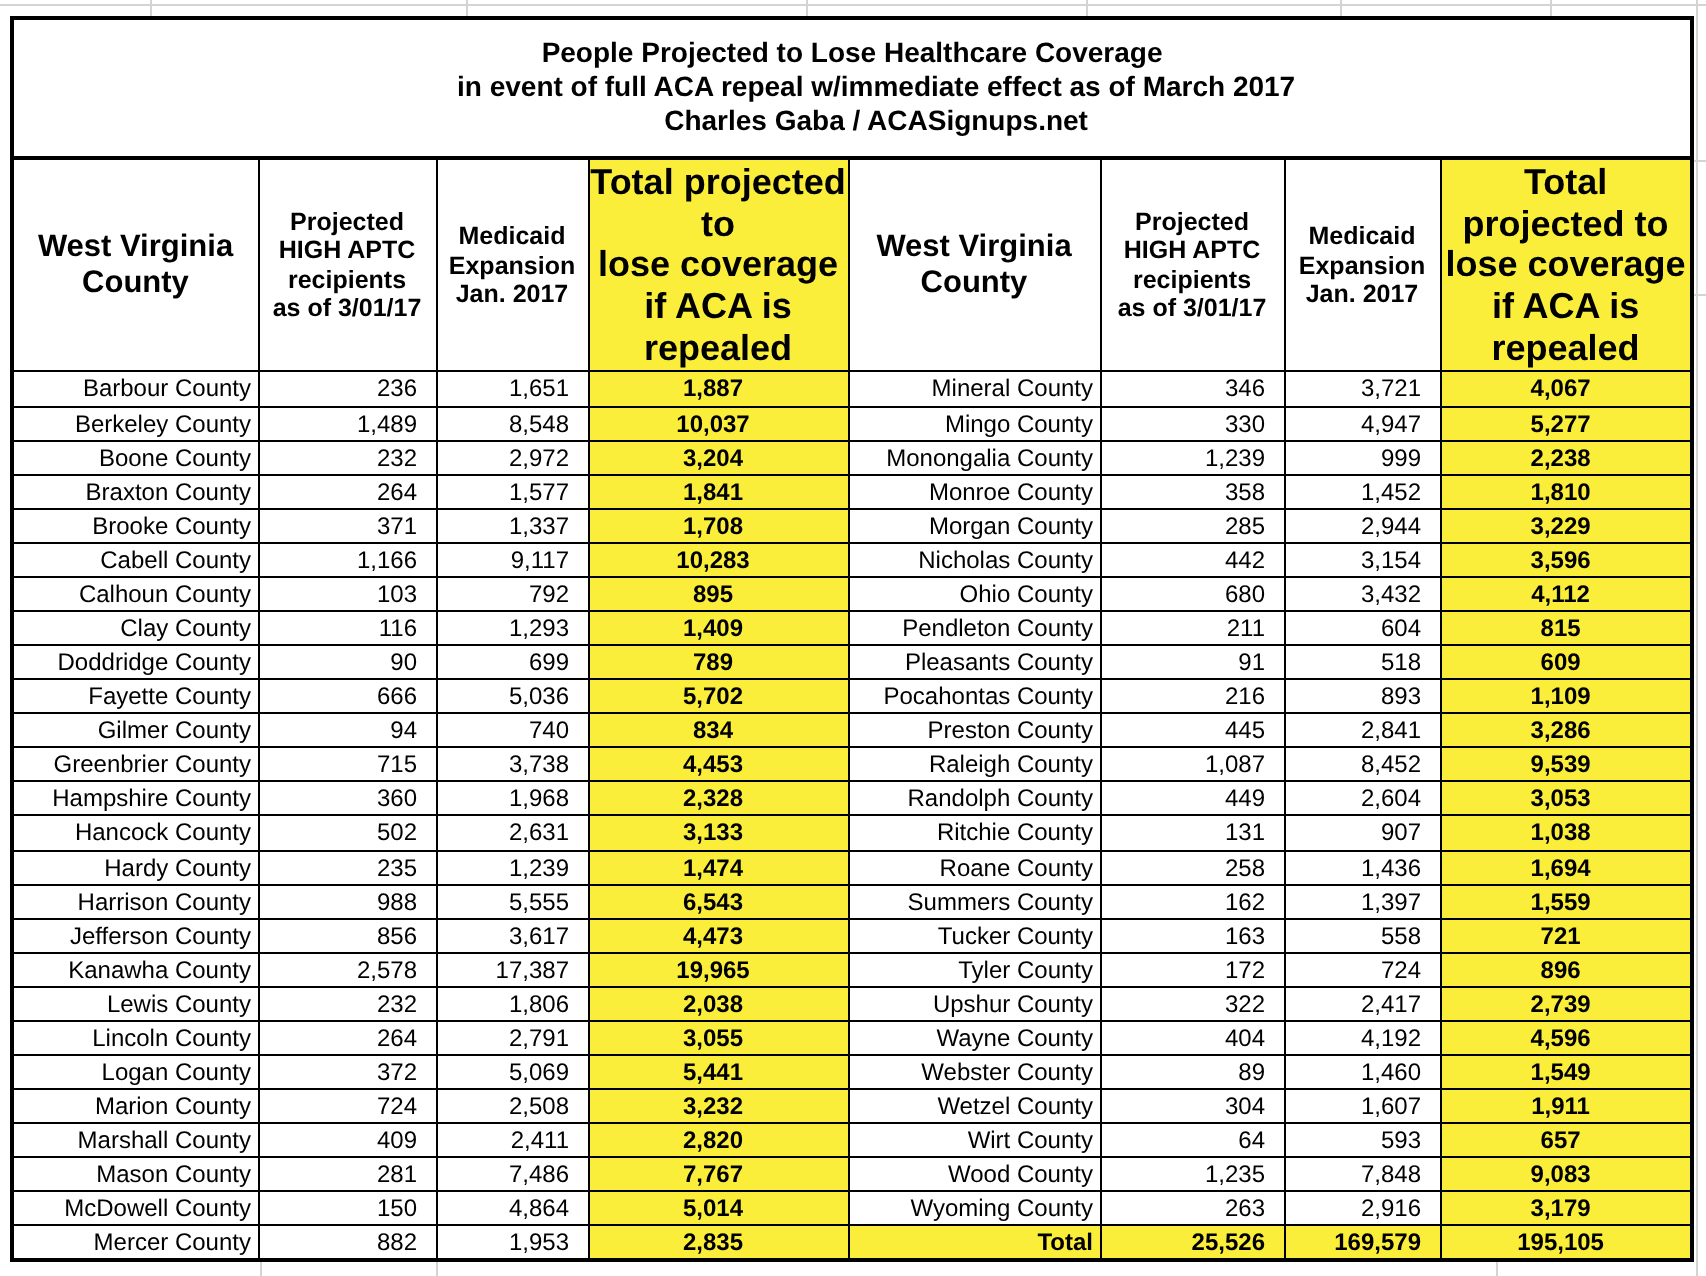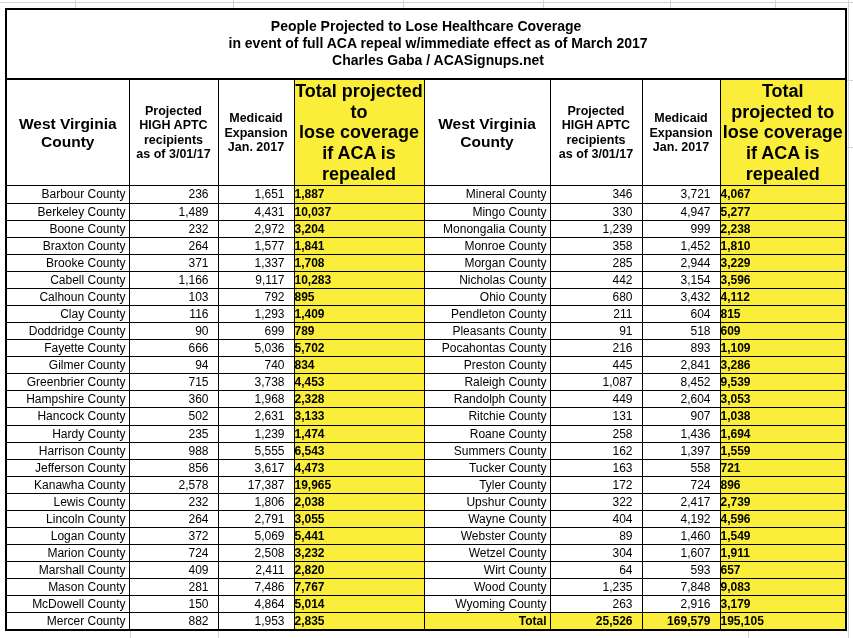--- a/index.html
+++ b/index.html
@@ -34,21 +34,21 @@
     height:72px; font-weight:bold; text-align:center;
     white-space:pre-line; line-height:1.15; padding:1px 0;
   }
   .th-county { font-size:15.5px; line-height:1.3; }
   .th-small  { font-size:12.5px; }
   .th-total  { font-size:18px; background:var(--yellow); }
 
   tbody td { font-size:12px; height:17px; }
   .c-county { text-align:right; padding-right:3px;margin-left:20px; }
   .c-num    { text-align:right; padding-right:9px; }
-  .c-total  { text-align:left; padding-right:5px; font-weight:bold; background:var(--yellow); }
+  .c-total  { text-align:center; padding-right:5px; font-weight:bold; background:var(--yellow); }
   .grand    { background:var(--yellow); font-weight:bold; }
 </style>
 </head>
 <body>
 
 <div class="sheet">
 
   <div class="gridline" style="left:0; top:2px; width:853px; height:1px;"></div>
   <div class="gridline" style="left:848px; top:0; width:1px; height:638px;"></div>
   <div class="gridline" style="left:75px;  top:0; width:1px; height:8px;"></div>
@@ -116,21 +116,21 @@
           <td class="c-num">1,651</td>
           <td class="c-total">1,887</td>
           <td class="c-county">Mineral County</td>
           <td class="c-num">346</td>
           <td class="c-num">3,721</td>
           <td class="c-total">4,067</td>
         </tr>
         <tr>
           <td class="c-county">Berkeley County</td>
           <td class="c-num">1,489</td>
-          <td class="c-num">4,431</td>
+          <td class="c-num">8,548</td>
           <td class="c-total">10,037</td>
           <td class="c-county">Mingo County</td>
           <td class="c-num">330</td>
           <td class="c-num">4,947</td>
           <td class="c-total">5,277</td>
         </tr>
         <tr>
           <td class="c-county">Boone County</td>
           <td class="c-num">232</td>
           <td class="c-num">2,972</td>

